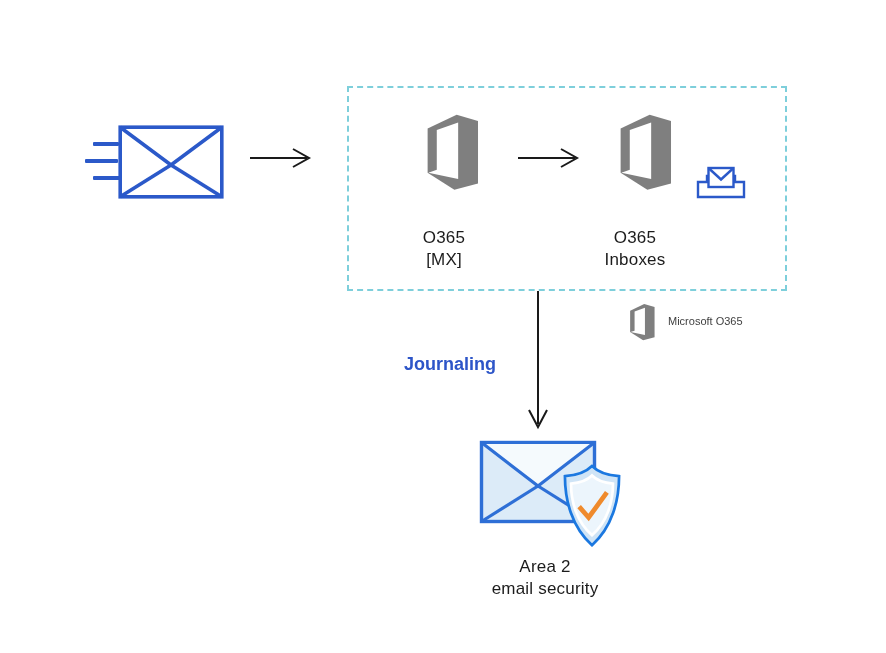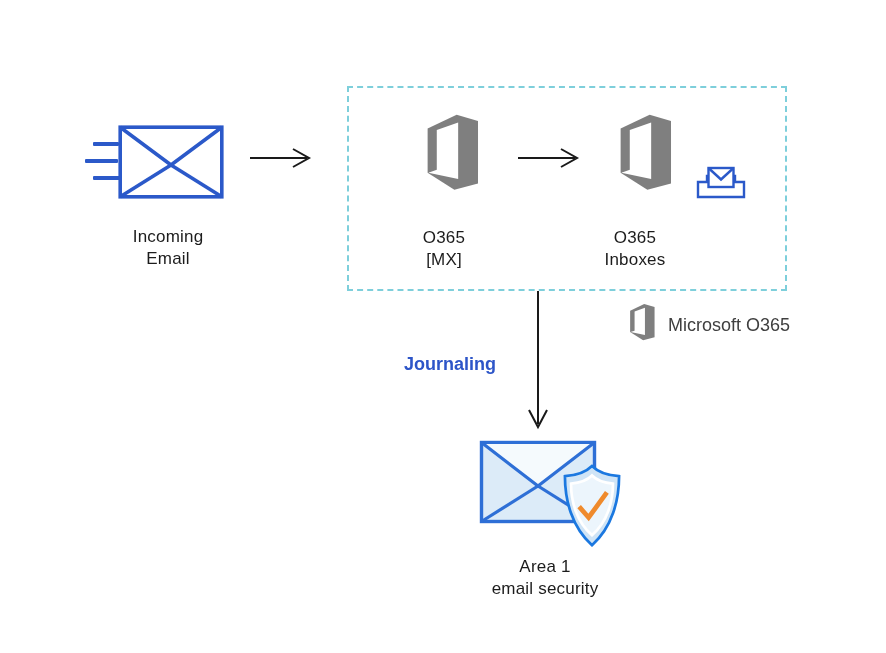--- a/index.html
+++ b/index.html
@@ -5,21 +5,21 @@
   html,body { margin:0; padding:0; background:#ffffff; }
   .canvas {
     position:relative; width:886px; height:653px; background:#ffffff;
     font-family:"Liberation Sans", sans-serif; overflow:hidden;
   }
   .abs { position:absolute; }
   .node-label {
     position:absolute; text-align:center; font-size:17px; line-height:1.3;
     color:var(--label-black,#1c1c1c); white-space:pre-line; letter-spacing:0.2px;
   }
-  .legend-text { position:absolute; font-size:18px; color:#3f3f3f; }
+  .legend-text { position:absolute; font-size:11px; color:#3f3f3f; }
   .journaling-label {
     position:absolute; font-size:18px; font-weight:600;
     color:var(--journaling-blue,#2d55c8); text-align:center;
   }
   .dashed-box {
     position:absolute; left:347px; top:86px; width:436px; height:201px;
     border:2px dashed var(--box-dash-teal,#7ecfdb); background:transparent;
   }
   .speed-line {
     position:absolute; height:4px; border-radius:1px;
@@ -45,22 +45,20 @@
   <span class="speed-line" style="left:93px; top:142px; width:26px;"></span>
   <span class="speed-line" style="left:85px; top:159px; width:33px;"></span>
   <span class="speed-line" style="left:93px; top:176px; width:28px;"></span>
 
   <svg class="abs" style="left:118px; top:125px;" width="106" height="74" viewBox="0 0 106 74">
     <rect x="2.2" y="2.2" width="101.6" height="69.6" class="env-stroke"></rect>
     <polyline points="2.2,2.2 53,40 103.8,2.2" class="env-stroke"></polyline>
     <polyline points="2.2,71.8 53,40" class="env-stroke"></polyline>
     <polyline points="103.8,71.8 53,40" class="env-stroke"></polyline>
   </svg>
-  <div class="node-label" style="left:108px; top:226px; width:120px;">Incoming
-Email</div>
 
   <svg class="abs" style="left:249px; top:147px;" width="64" height="22" viewBox="0 0 64 22">
     <line x1="1" y1="11" x2="58" y2="11" class="arrow-stroke"></line>
     <polyline points="44,2 60,11 44,20" class="arrow-stroke"></polyline>
   </svg>
 
   <div class="dashed-box"></div>
 
   <svg class="abs" style="left:410px; top:111px;" width="78" height="84" viewBox="0 0 100 110">
     <path d="M22,23 L60,5 L88,13 L88,95 L57,103 L22,81 Z" class="office-gray"></path>
@@ -104,16 +102,16 @@
     <polygon points="4,4 114,4 59,46" class="a1-env-flap"></polygon>
     <polyline points="2.5,2.5 59,46 115.5,2.5" class="a1-env-lines"></polyline>
     <polyline points="2.5,81.5 59,46" class="a1-env-lines"></polyline>
     <polyline points="115.5,81.5 59,46" class="a1-env-lines"></polyline>
   </svg>
   <svg class="abs" style="left:558px; top:462px;" width="68" height="88" viewBox="0 0 100 130">
     <path d="M50,6 C59,15 73,20 90,21 C90,56 80,96 50,123 C20,96 10,56 10,21 C27,20 41,15 50,6 Z" class="shield-outer"></path>
     <path d="M50,20 C57,27 68,31 81,32 C81,58 73,88 50,108 C27,88 19,58 19,32 C32,31 43,27 50,20 Z" class="shield-inner"></path>
     <polyline points="31,66 45,82 72,45" class="shield-check"></polyline>
   </svg>
-  <div class="node-label" style="left:465px; top:556px; width:160px;">Area 1
+  <div class="node-label" style="left:465px; top:556px; width:160px;">Area 2
 email security</div>
 
 </div>
 
 </body></html>

